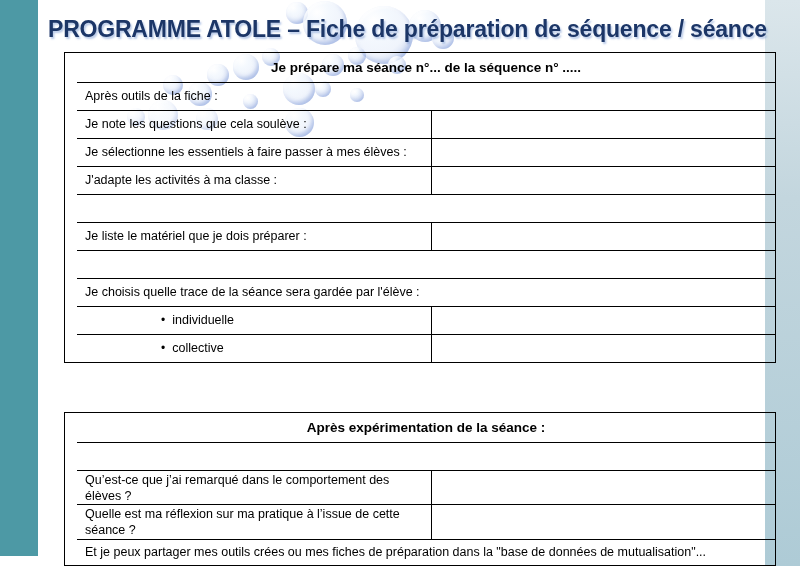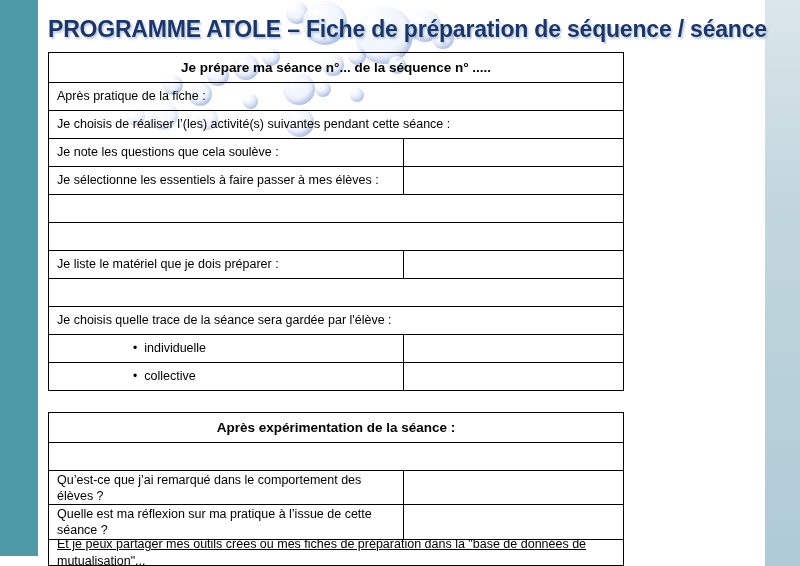--- a/index.html
+++ b/index.html
@@ -14,30 +14,30 @@
   .bubble{position:absolute;border-radius:50%;
     background:radial-gradient(circle at 32% 26%,rgba(255,255,255,0.95) 0%,rgba(235,243,253,0.55) 28%,rgba(186,205,240,0.22) 58%,rgba(128,156,216,0.42) 86%,rgba(96,126,198,0.48) 100%);
     box-shadow:inset -2px -3px 4px rgba(104,134,208,0.35), inset 2px 2px 3px rgba(255,255,255,0.85);
   }
   .content{position:relative;z-index:2;}
   .doc-title{
     position:absolute;left:48px;top:16px;width:712px;text-align:right;
     font-size:23px;font-weight:bold;letter-spacing:-0.2px;color:#1c3667;
     text-shadow:1.5px 2px 2px rgba(128,158,214,0.55);white-space:nowrap;
   }
-  .tbl{position:absolute;left:48px;width:576px;border:1.5px solid #000;box-sizing:border-box;background:transparent;}
+  .tbl{position:absolute;left:64px;width:712px;border:1.5px solid #000;box-sizing:border-box;background:transparent;padding-left:12px;}
   .tbl1{top:52px;}
   .tbl2{top:401px;margin-top:11px;}
   .row{display:flex;box-sizing:border-box;border-top:1.5px solid #000;}
   .row:first-child{border-top:none;}
   .h29{height:29px;}
   .h28{height:28px;}
   .h34{height:34px;flex-direction:column;}
   .h35{height:35px;gap:40px;}
-  .h26{height:26px;text-decoration:underline;}
+  .h26{height:26px;}
   .cell{display:flex;align-items:center;box-sizing:border-box;
     font-size:12.5px;line-height:1.3;padding:1px 8px;}
   .cell.full{flex:1;}
   .cell.left-col{width:355px;flex:none;border-right:1.5px solid #000;}
   .cell.right-col{flex:1;}
   .hdr-cell{justify-content:center;font-weight:bold;font-size:13.5px;text-align:center;}
   .bullet-cell{padding-left:84px;}
   .bullet-mark{margin-right:7px;font-size:12px;}
 </style>
 </head>
@@ -74,34 +74,32 @@
 
   <div class="content">
 
     <div class="doc-title">PROGRAMME ATOLE – Fiche de préparation de séquence / séance</div>
 
     <div class="tbl tbl1">
       <div class="row h29">
         <div class="cell full hdr-cell">Je prépare ma séance n°... de la séquence n° .....</div>
       </div>
       <div class="row h28">
-        <div class="cell full">Après pratique de la fiche :</div>
-      </div>
-      <div class="row h28">
-        <div class="cell full">Je choisis de réaliser l’(les) activité(s) suivantes pendant cette séance :</div>
+        <div class="cell full">Après outils de la fiche :</div>
       </div>
       <div class="row h28">
         <div class="cell left-col">Je note les questions que cela soulève :</div>
         <div class="cell right-col"></div>
       </div>
       <div class="row h28">
         <div class="cell left-col">Je sélectionne les essentiels à faire passer à mes élèves :</div>
         <div class="cell right-col"></div>
       </div>
       <div class="row h28">
+        <div class="cell left-col">J'adapte les activités à ma classe :</div>
         <div class="cell right-col"></div>
       </div>
       <div class="row h28">
         <div class="cell right-col"></div>
       </div>
       <div class="row h28">
         <div class="cell left-col">Je liste le matériel que je dois préparer :</div>
         <div class="cell right-col"></div>
       </div>
       <div class="row h28">

